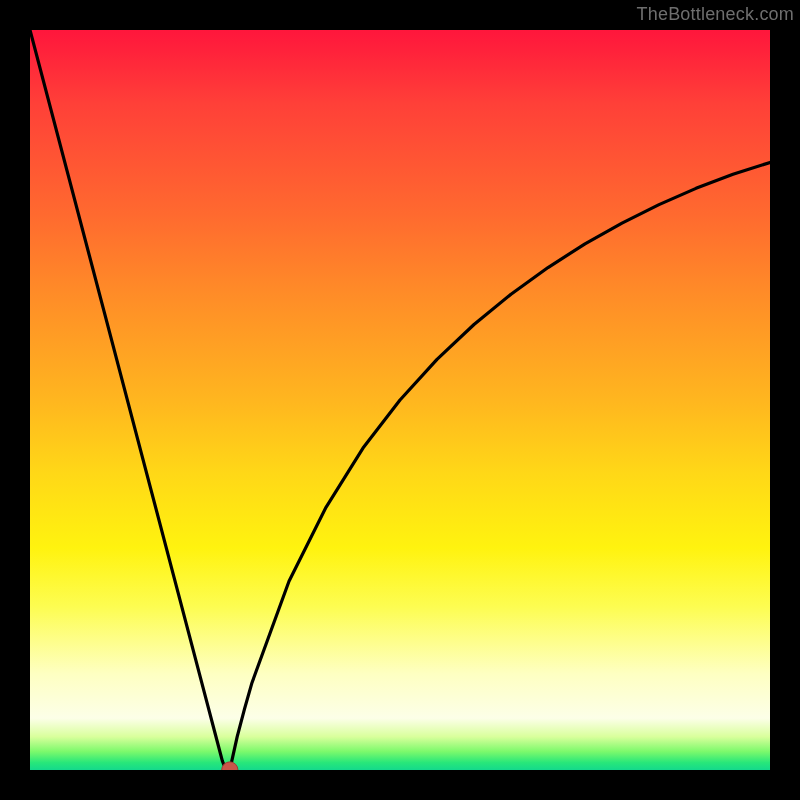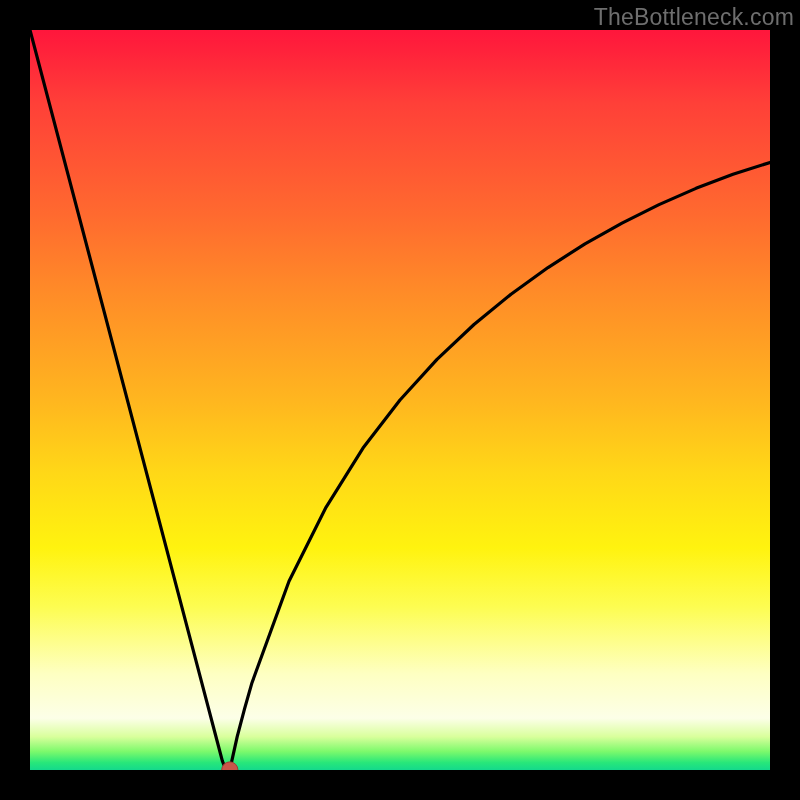--- a/index.html
+++ b/index.html
@@ -44,21 +44,21 @@
     left: 0;
     top: 0;
     width: 740px;
     height: 740px;
   }
   #watermark {
     position: absolute;
     top: 4px;
     right: 6px;
     color: #6e6e6e;
-    font-size: 23px;
+    font-size: 18px;
     font-weight: 500;
     letter-spacing: 0.2px;
     font-family: Arial, Helvetica, sans-serif;
   }
 </style>
 </head>
 <body>
 
 <div id="stage">
   <div id="watermark">TheBottleneck.com</div>

